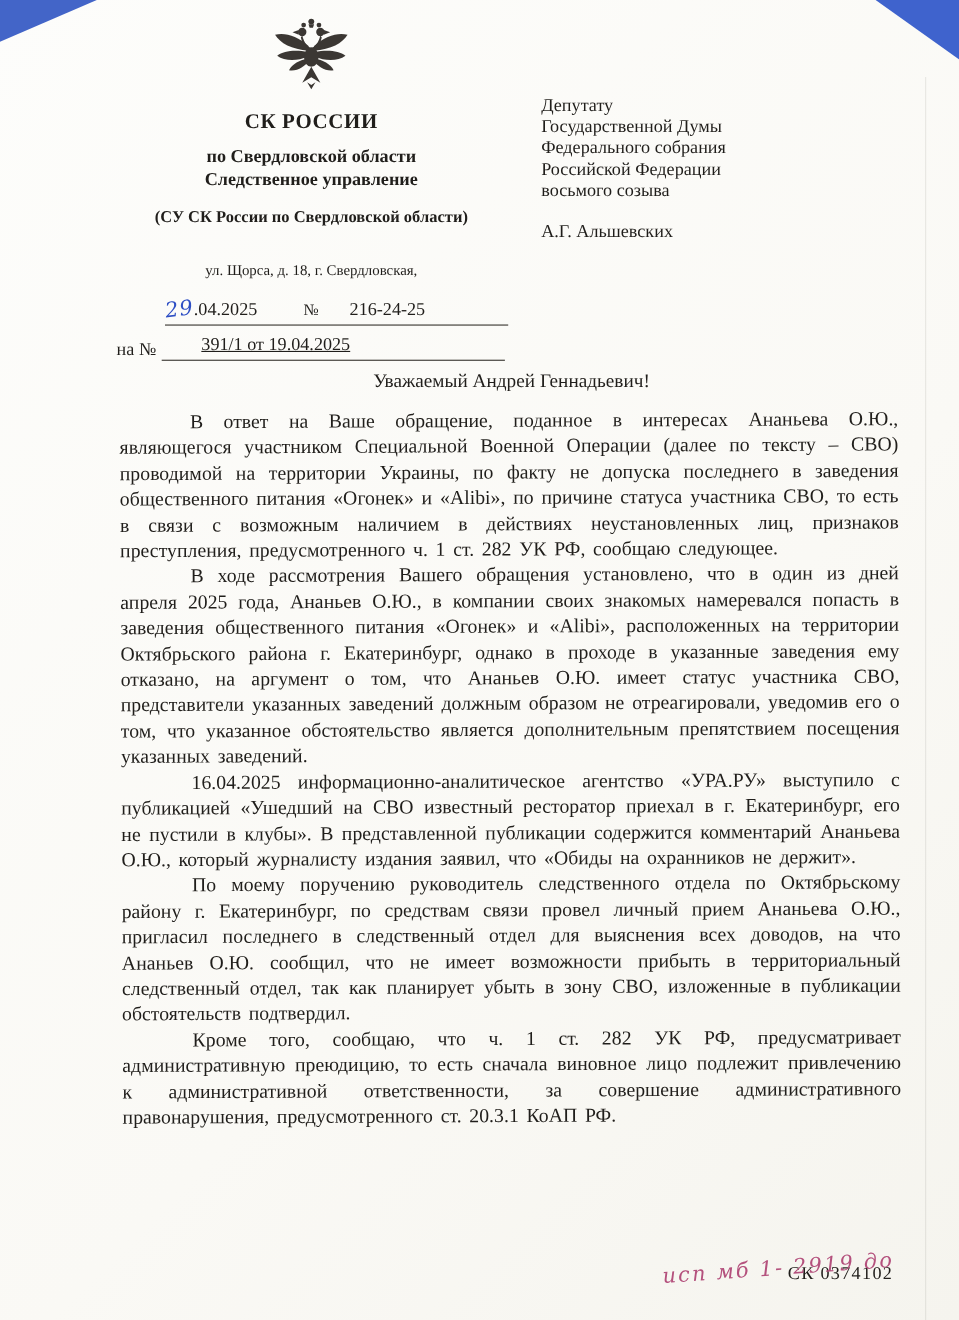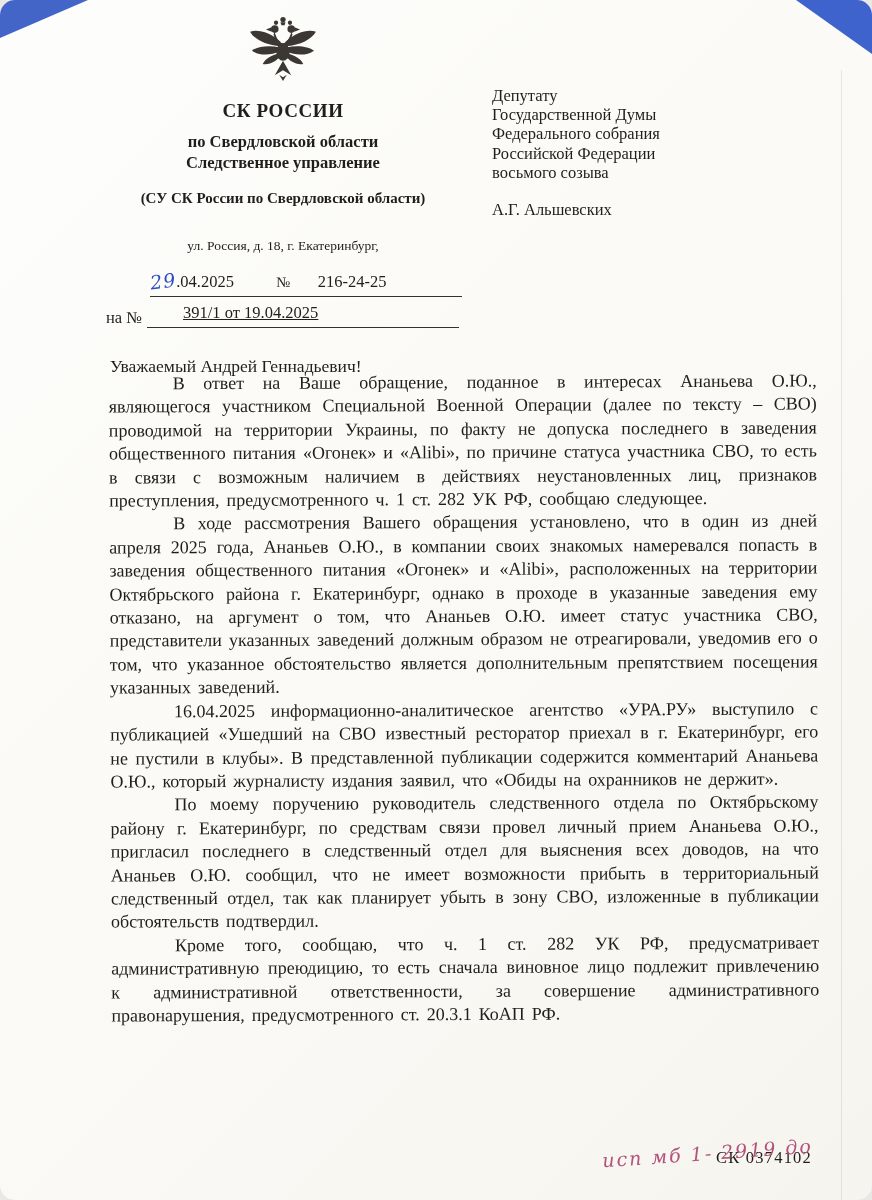--- a/index.html
+++ b/index.html
@@ -8,21 +8,20 @@
 
   .page {
     position: relative;
     width: 872px;
     height: 1200px;
     margin: 0 auto;
     background: linear-gradient(135deg, #fdfdfb 0%, #faf9f5 60%, #f5f4ee 100%);
     font-family: "Liberation Serif", "DejaVu Serif", serif;
     color: #201e1b;
     overflow: hidden;
-    border-radius: 15px;
   }
 
   
   .corner-tl {
     position: absolute; top: 0; left: 0; width: 0; height: 0;
     border-top: 38px solid #4365c8;
     border-right: 88px solid transparent;
   }
   .corner-tr {
     position: absolute; top: 0; right: 0; width: 0; height: 0;
@@ -77,21 +76,21 @@
 
   
   .recipient {
     position: absolute; left: 492px; top: 86px;
     font-size: 16.5px; line-height: 19.2px;
   }
   .recipient .name { margin-top: 18px; }
 
   .salutation {
     position: absolute; left: 110px; top: 336px; width: 710px;
-    font-size: 17.5px; margin-top: 20px;
+    text-align: center; font-size: 17.5px;
   }
 
   .body-text {
     position: absolute; left: 110px; top: 371px; width: 708px;
     font-size: 18px; line-height: 23.4px;
     text-align: justify; text-align-last: left;
     word-spacing: 2.5px;
     transform: rotate(-0.25deg);
   }
   .body-text p { margin: 0; text-indent: 64px; }
@@ -140,21 +139,21 @@
         <path d="M54 94 l6 10 6 -10 -6 4 z"></path>
       </g>
     </svg>
     <div class="org-name">СК РОССИИ</div>
     <div class="dept">
       <div>по Свердловской области</div>
       <div>Следственное управление</div>
     </div>
     <div class="abbrev">(СУ СК России по Свердловской области)</div>
     <div class="addr">
-      <div>ул. Россия, д. 18, г. Екатеринбург,</div>
+      <div>ул. Щорса, д. 18, г. Свердловская,</div>
     </div>
   </div>
 
   <div class="date-row">
     <span class="hand-blue">29</span>
     <span>.04.2025</span>
     <span class="no-sign">№</span>
     <span>216-24-25</span>
   </div>
 

